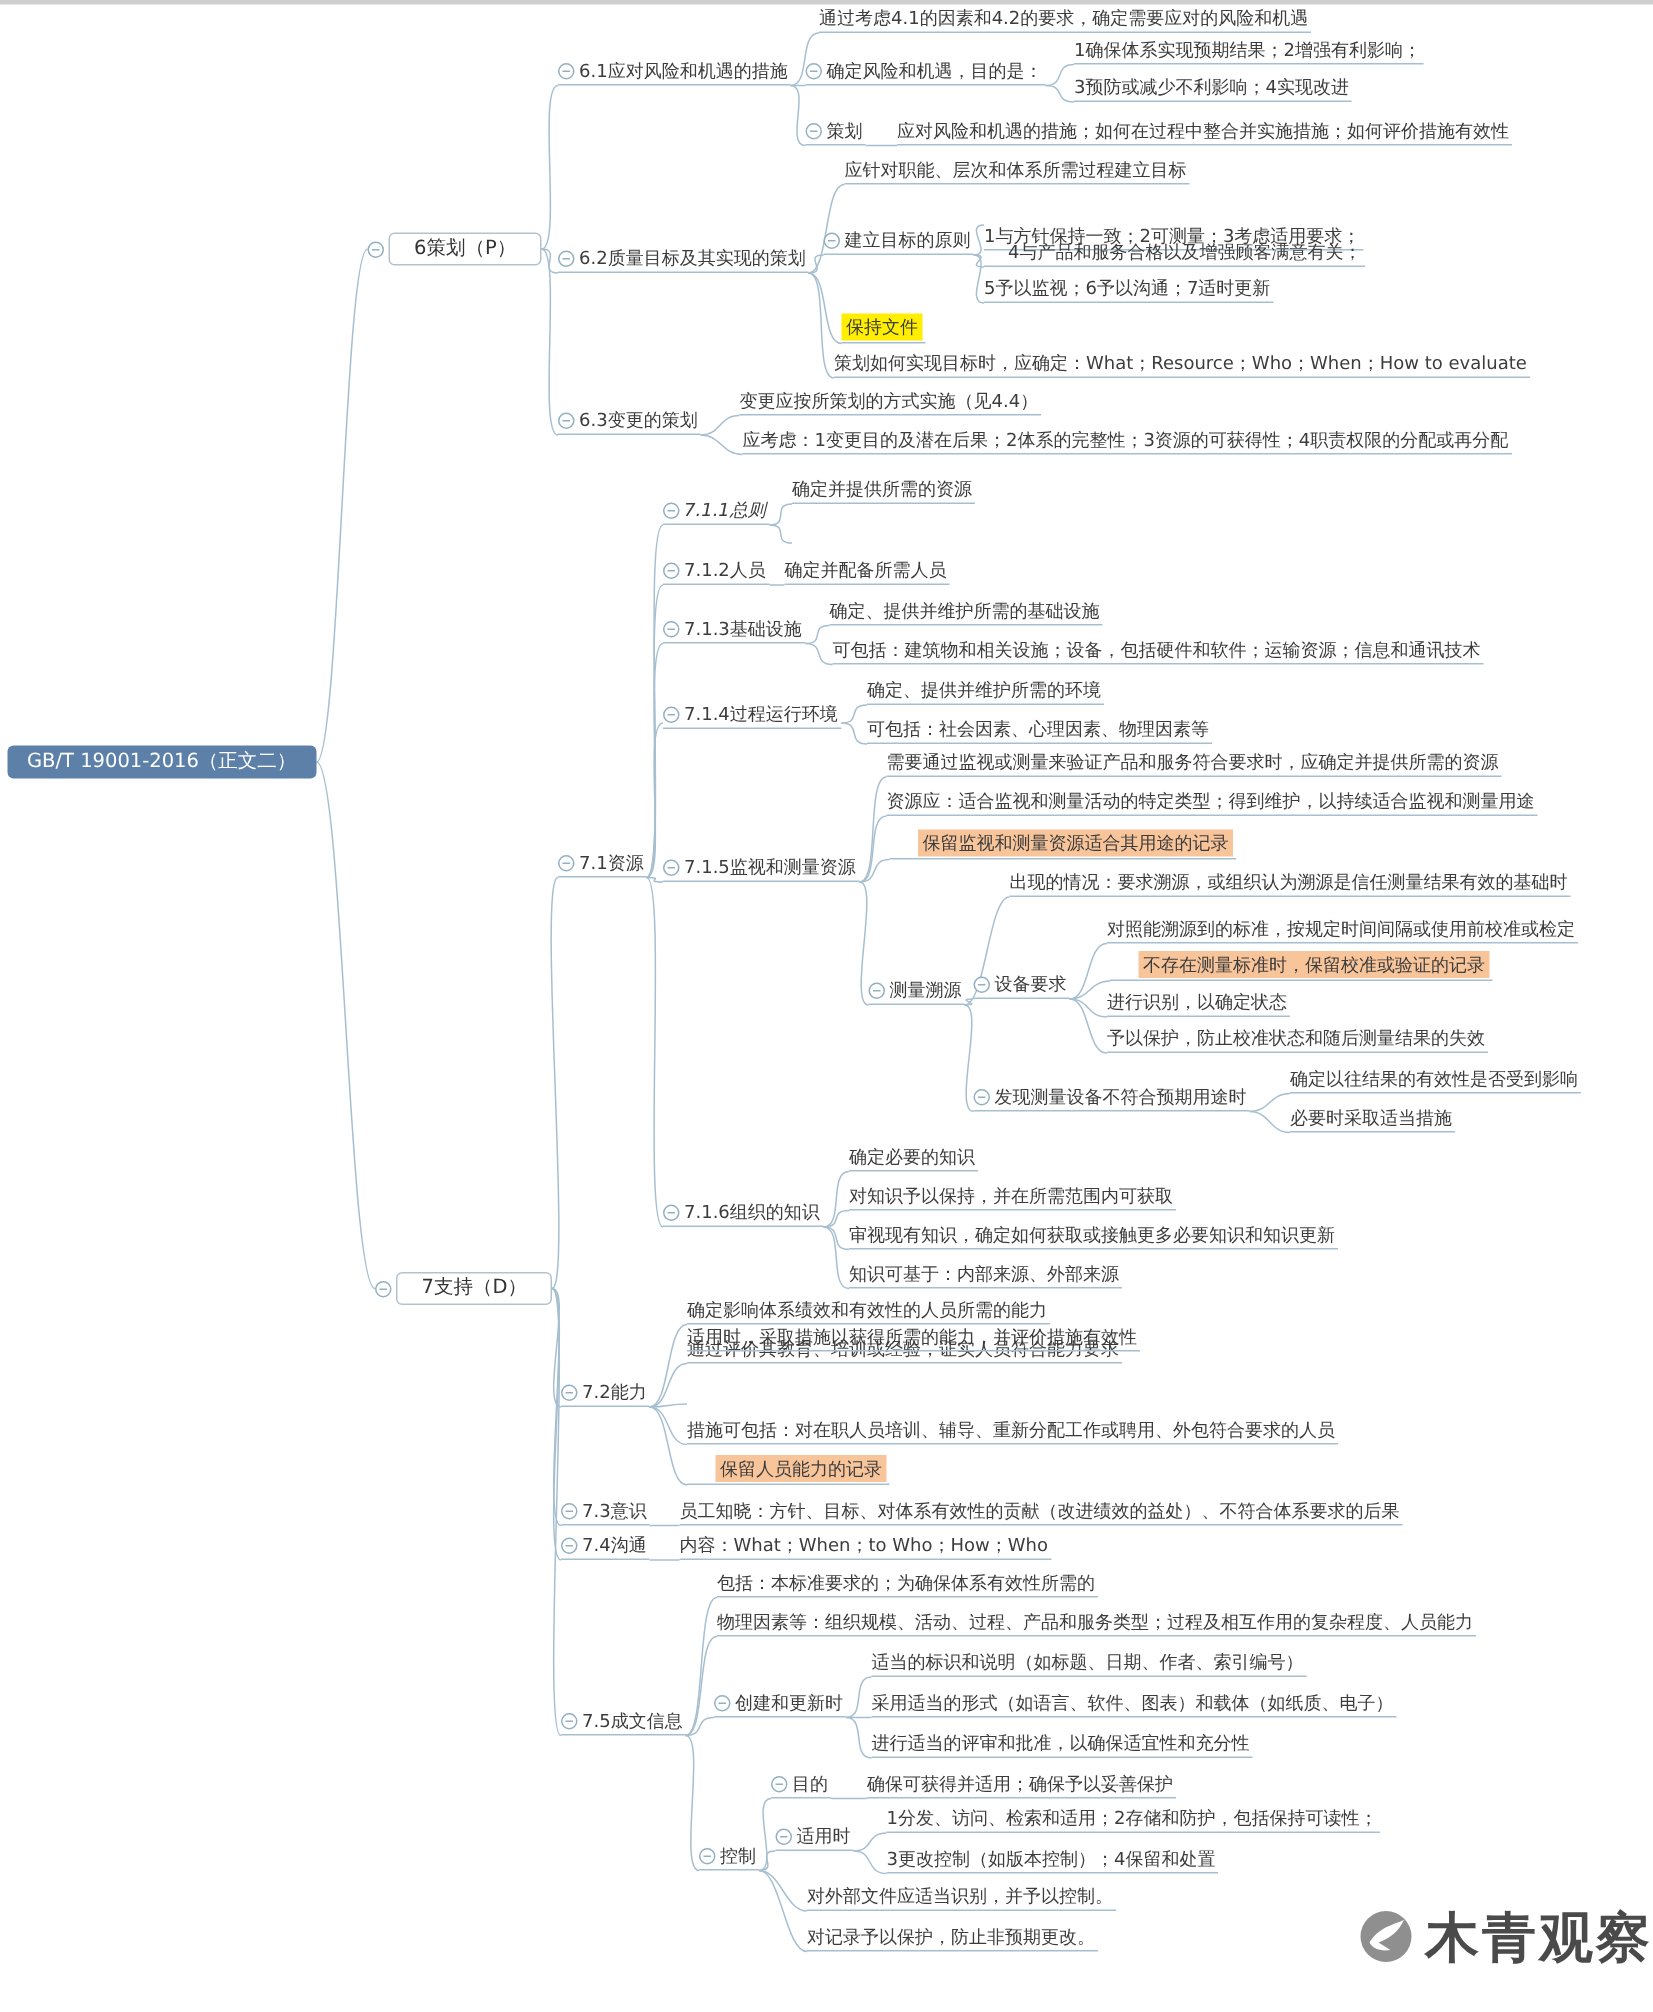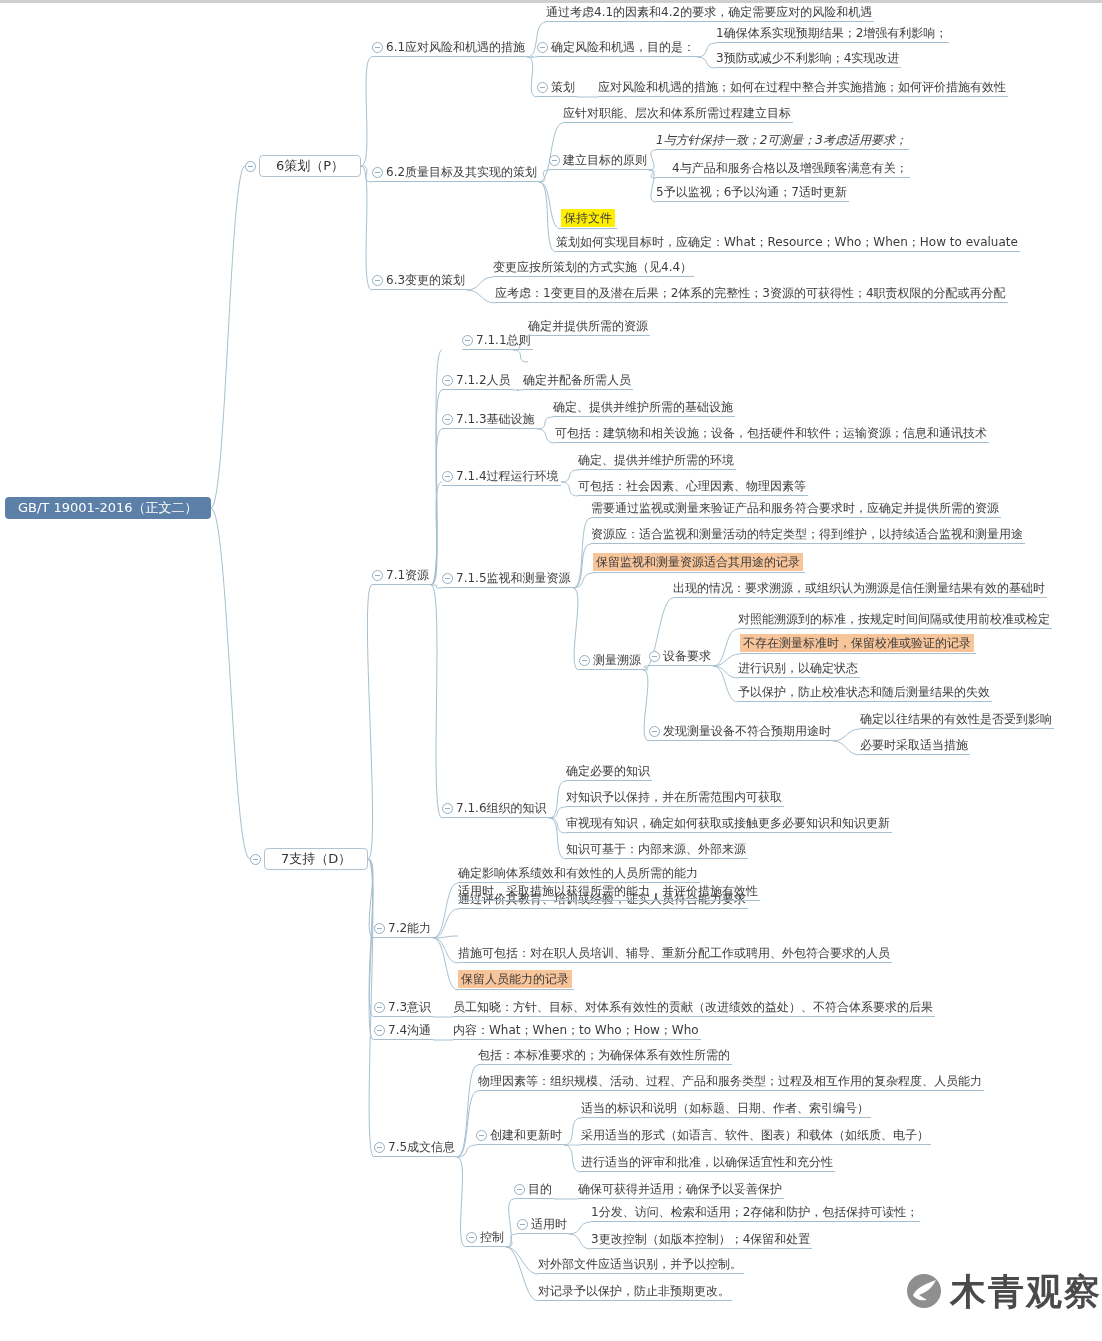--- a/index.html
+++ b/index.html
@@ -6,21 +6,21 @@
   html,body{margin:0;padding:0;background:#ffffff;}
   body{font-family:"DejaVu Sans","Liberation Sans",sans-serif;}
   #canvas{position:relative;width:1102px;height:1341px;background:#fff;overflow:hidden;}
   .top-edge{position:absolute;left:0;top:0;width:100%;height:3px;background:#cfcfcf;}
   #edge-layer{position:absolute;left:0;top:0;}
   #edge-layer path{fill:none;stroke:var(--edge,#a6bfd0);stroke-width:1;}
   .node{position:absolute;display:flex;align-items:center;white-space:nowrap;
         font-size:12px;line-height:16px;color:var(--text,#3c3c3c);}
   .s-line,.s-hly,.s-hlo{border-bottom:1px solid var(--edge,#a6bfd0);padding:0 2px 1px 0;}
   .s-hly .lbl{background:var(--hl_yellow,#ffee00);padding:1px 3px;}
-  .s-hlo .lbl{background:var(--hl_orange,#f8c59b);padding:1px 3px;}
+  .s-hlo .lbl{background:var(--hl_orange,#f8c59b);padding:1px 3px;margin-left:19px;}
   .s-root{background:var(--root_bg,#5c80a8);color:#ffffff;border-radius:4px;
           padding:3px 13px;font-size:13px;}
   .s-box .lbl{border:1px solid var(--box_border,#b3c2cf);background:#fff;border-radius:4px;
           padding:2px 16px;font-size:13px;color:#333;}
   .collapse{width:11px;height:11px;border:1px solid var(--icon_border,#93afc2);background:#fff;
           border-radius:50%;margin-right:3px;position:relative;flex:0 0 auto;}
   .collapse::after{content:"";position:absolute;left:2px;right:2px;top:4px;height:1px;
           background:var(--icon_border,#93afc2);}
   .watermark{position:absolute;left:906px;top:1268px;display:flex;align-items:center;gap:8px;color:#4a4a4a;}
   .wm-text{font-size:36px;font-weight:600;letter-spacing:2px;}
@@ -153,21 +153,21 @@
       <span class="collapse"></span>
       <span class="lbl">6.2质量目标及其实现的策划</span>
     </div>
     <div class="node s-line" style="left: 563px; top: 105px;">
       <span class="lbl">应针对职能、层次和体系所需过程建立目标</span>
     </div>
     <div class="node s-line" style="left: 549px; top: 152px;">
       <span class="collapse"></span>
       <span class="lbl">建立目标的原则</span>
     </div>
-    <div class="node s-line" style="left: 656px; top: 132px; font-style: italic;">
+    <div class="node s-line" style="left: 656px; top: 149px;">
       <span class="lbl">1与方针保持一致；2可测量；3考虑适用要求；</span>
     </div>
     <div class="node s-line" style="left: 656px; top: 160px; padding-left: 16px;">
       <span class="lbl">4与产品和服务合格以及增强顾客满意有关；</span>
     </div>
     <div class="node s-line" style="left: 656px; top: 184px;">
       <span class="lbl">5予以监视；6予以沟通；7适时更新</span>
     </div>
     <div class="node s-hly" style="left: 561px; top: 209px;">
       <span class="lbl">保持文件</span>
@@ -186,21 +186,21 @@
       <span class="lbl">应考虑：1变更目的及潜在后果；2体系的完整性；3资源的可获得性；4职责权限的分配或再分配</span>
     </div>
     <div class="node s-box" style="left: 250px; top: 848px;">
       <span class="collapse"></span>
       <span class="lbl">7支持（D）</span>
     </div>
     <div class="node s-line" style="left: 372px; top: 567px;">
       <span class="collapse"></span>
       <span class="lbl">7.1资源</span>
     </div>
-    <div class="node s-line" style="left: 462px; top: 332px;">
+    <div class="node s-line" style="left: 442px; top: 332px; font-style: italic;">
       <span class="collapse"></span>
       <span class="lbl">7.1.1总则</span>
     </div>
     <div class="node s-line" style="left: 528px; top: 318px;">
       <span class="lbl">确定并提供所需的资源</span>
     </div>
     <div class="node s-line" style="left: 442px; top: 372px;">
       <span class="collapse"></span>
       <span class="lbl">7.1.2人员</span>
     </div>

